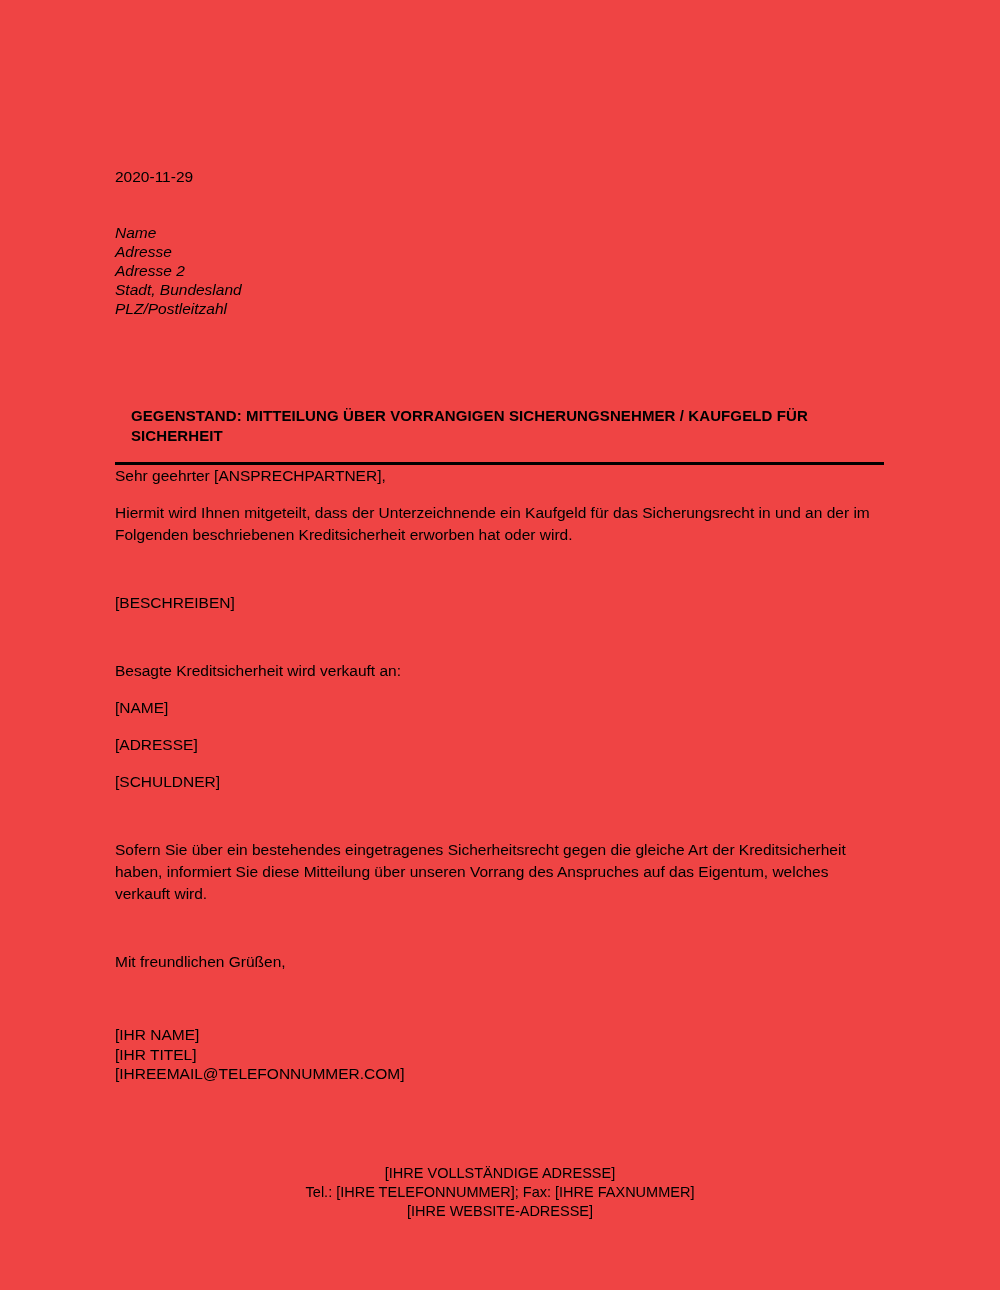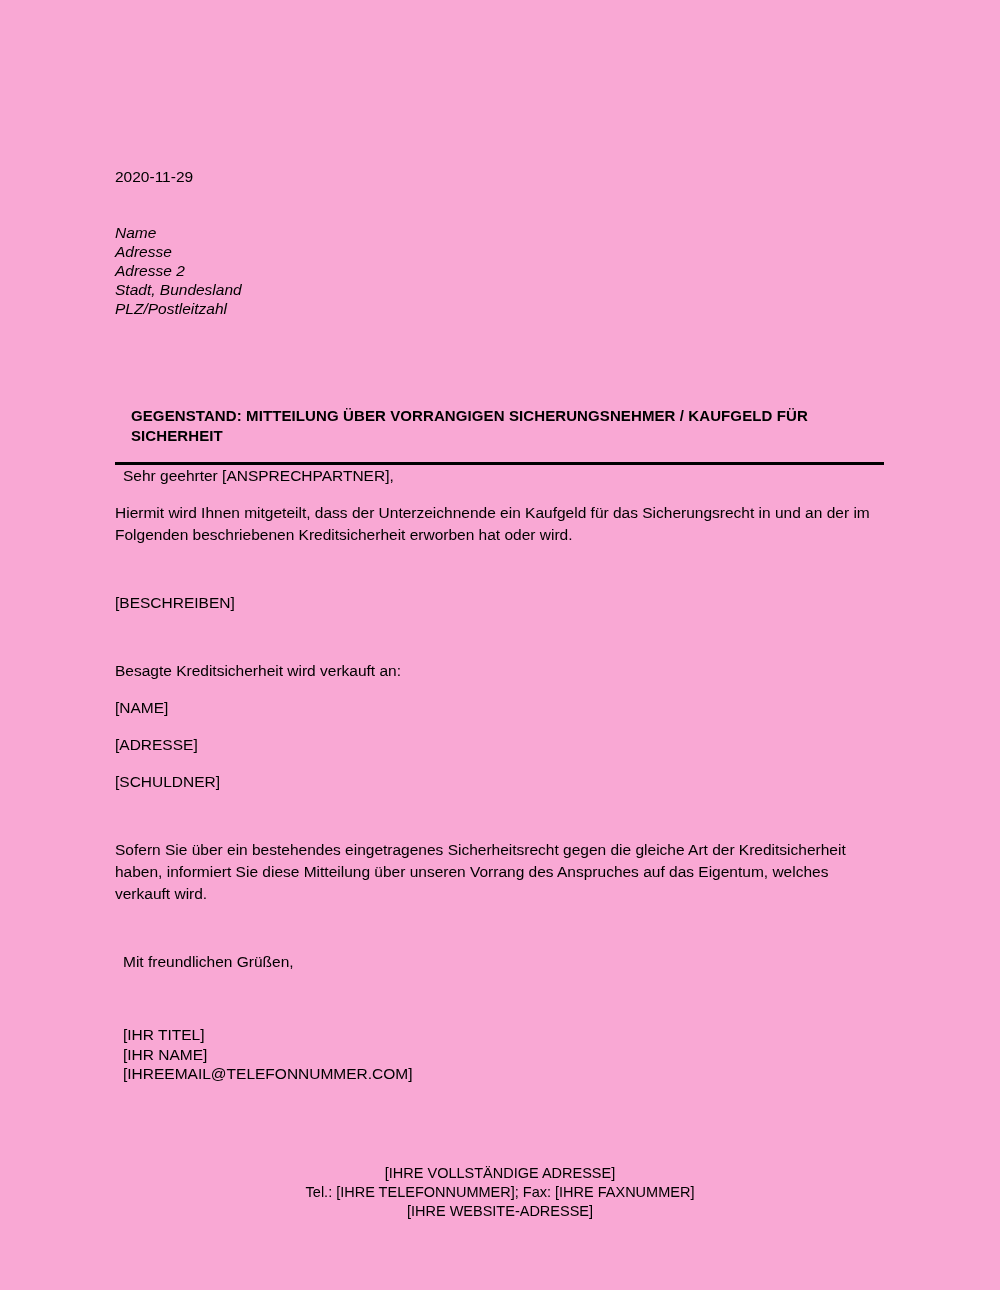--- a/index.html
+++ b/index.html
@@ -10,21 +10,21 @@
   }
   body {
     font-family: "Liberation Sans", sans-serif;
     color: #000000;
     -webkit-font-smoothing: antialiased;
   }
   .page {
     position: relative;
     width: 1000px;
     height: 1290px;
-    background: #f9a8d4;
+    background: #ef4444;
     overflow: hidden;
     box-sizing: border-box;
   }
   .content {
     position: absolute;
     left: 115px;
     top: 0;
     width: 769px;
   }
   .letter-date {
@@ -74,21 +74,20 @@
     line-height: 22px;
   }
   .para {
     margin: 0;
   }
   .gap-1 { height: 15px; }
   .gap-3 { height: 46px; }
   .gap-sig { height: 52px; }
   .sig-line, .closing {
     white-space: nowrap;
-    margin-left: 8px;
   }
   .signature-block {
     line-height: 19.5px;
   }
   .footer {
     position: absolute;
     left: 0;
     top: 1164px;
     width: 1000px;
     text-align: center;
@@ -156,22 +155,22 @@
 
       <p class="para">Sofern Sie über ein bestehendes eingetragenes Sicherheitsrecht gegen die gleiche Art der Kreditsicherheit haben, informiert Sie diese Mitteilung über unseren Vorrang des Anspruches auf das Eigentum, welches verkauft wird.</p>
 
       <div class="gap-3"></div>
 
       <p class="para closing">Mit freundlichen Grüßen,</p>
 
       <div class="gap-sig"></div>
 
       <div class="signature-block">
+        <div class="sig-line">[IHR NAME]</div>
         <div class="sig-line">[IHR TITEL]</div>
-        <div class="sig-line">[IHR NAME]</div>
         <div class="sig-line">[IHREEMAIL@TELEFONNUMMER.COM]</div>
       </div>
 
     </div>
   </div>
 
   <div class="footer">
     <div class="footer-line">[IHRE VOLLSTÄNDIGE ADRESSE]</div>
     <div class="footer-line">Tel.: [IHRE TELEFONNUMMER]; Fax: [IHRE FAXNUMMER]</div>
     <div class="footer-line">[IHRE WEBSITE-ADRESSE]</div>

